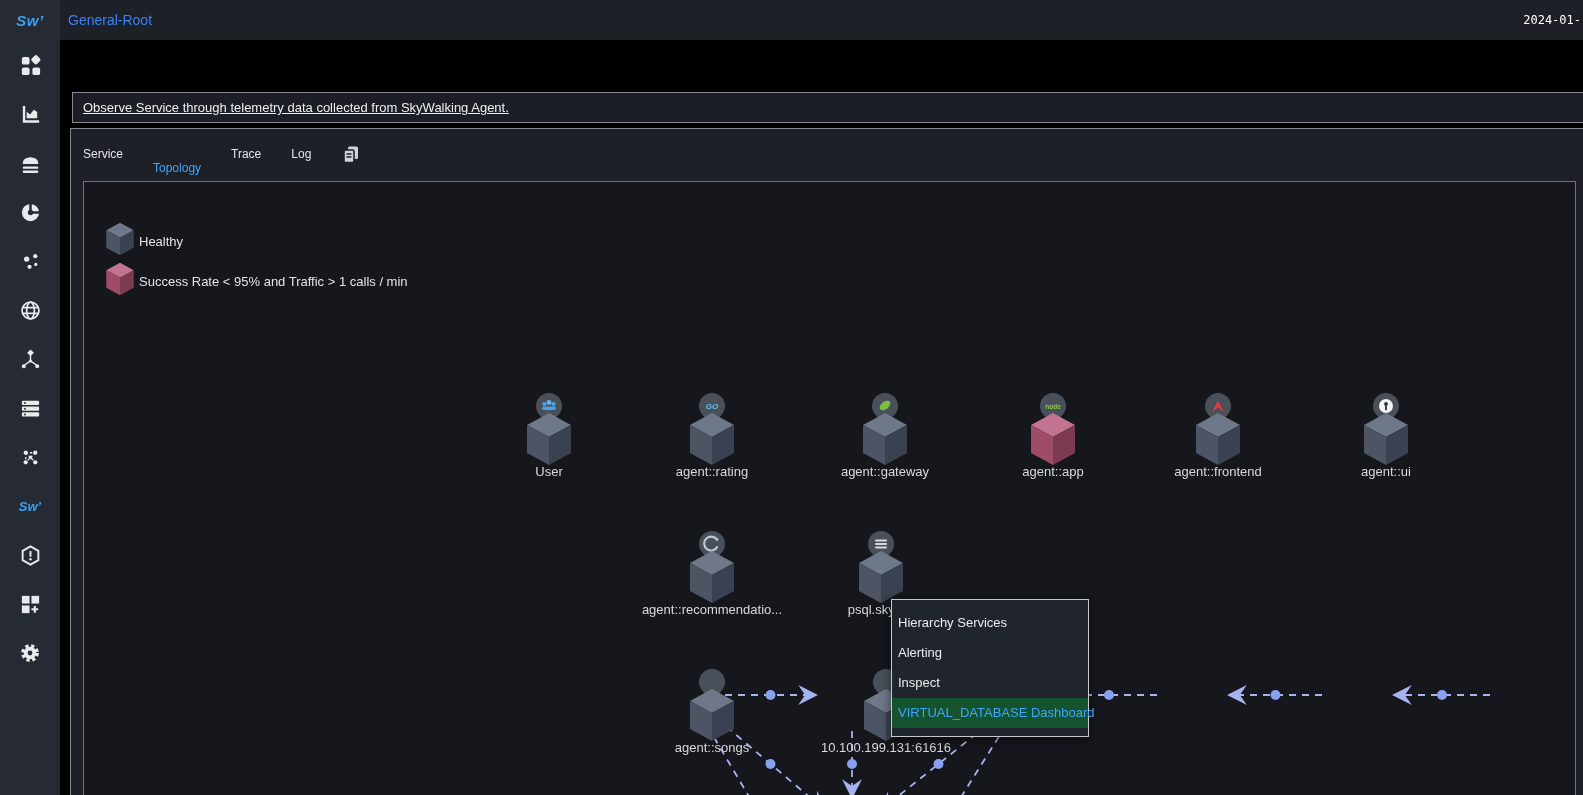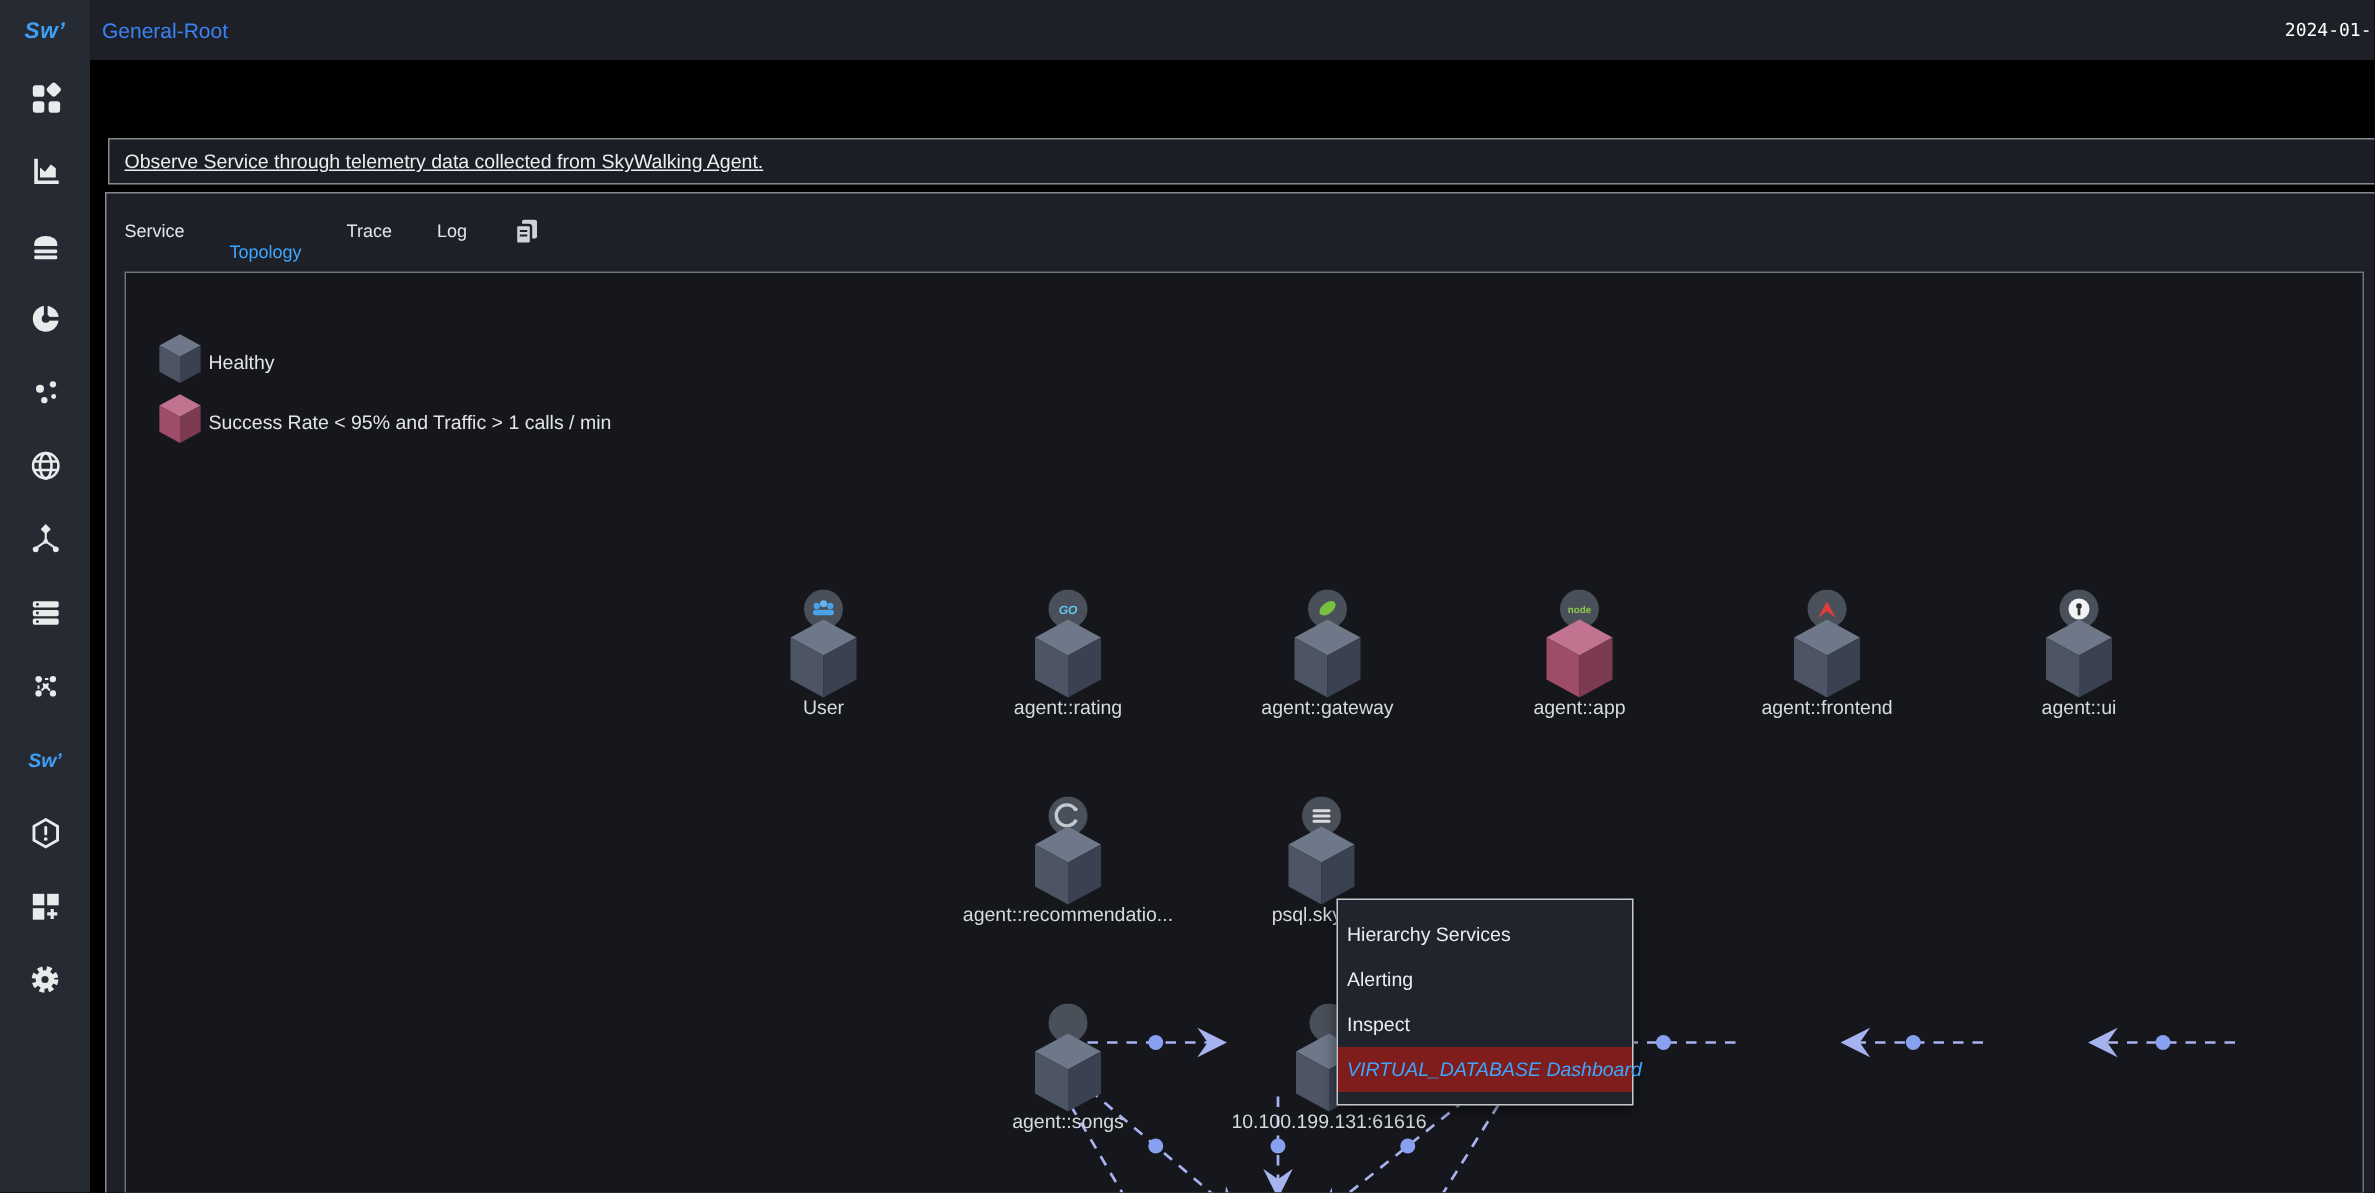--- a/index.html
+++ b/index.html
@@ -32,21 +32,21 @@
   .canvas{position:absolute;left:12px;top:52px;right:14px;bottom:8px;background:#15171c;border:1px solid #6f7277;overflow:hidden;}
   .legend-item{position:absolute;display:flex;align-items:center;gap:4px;}
   .legend-label{font-size:13px;color:#e2e4e7;}
   #graph-edges{position:absolute;left:0;top:0;z-index:1;}
   .node{position:absolute;z-index:2;cursor:pointer;}
   .node-label{position:absolute;width:220px;text-align:center;font-size:13px;color:#d6d9de;z-index:2;}
 
   
   .ctx-menu{position:absolute;width:198px;background:#20242c;border:1px solid #c6c8cc;box-sizing:border-box;z-index:10;padding:8px 0;box-shadow:0 3px 10px rgba(0,0,0,.55);}
   .ctx-item{height:30px;line-height:30px;padding-left:6px;font-size:13px;color:#ececee;cursor:pointer;white-space:nowrap;}
-  .ctx-item.highlight{background:#7f1d1d;color:#3ea6ff;font-style:italic;}
+  .ctx-item.highlight{background:#14532d;color:#3ea6ff;}
 </style>
 </head>
 <body>
 
 <div class="sidebar">
   <div class="logo" style="color: rgb(62, 160, 247);">
     <span>Sw</span>
       <span>’</span>
   </div>
   <div class="side-icons" id="side-icons">

